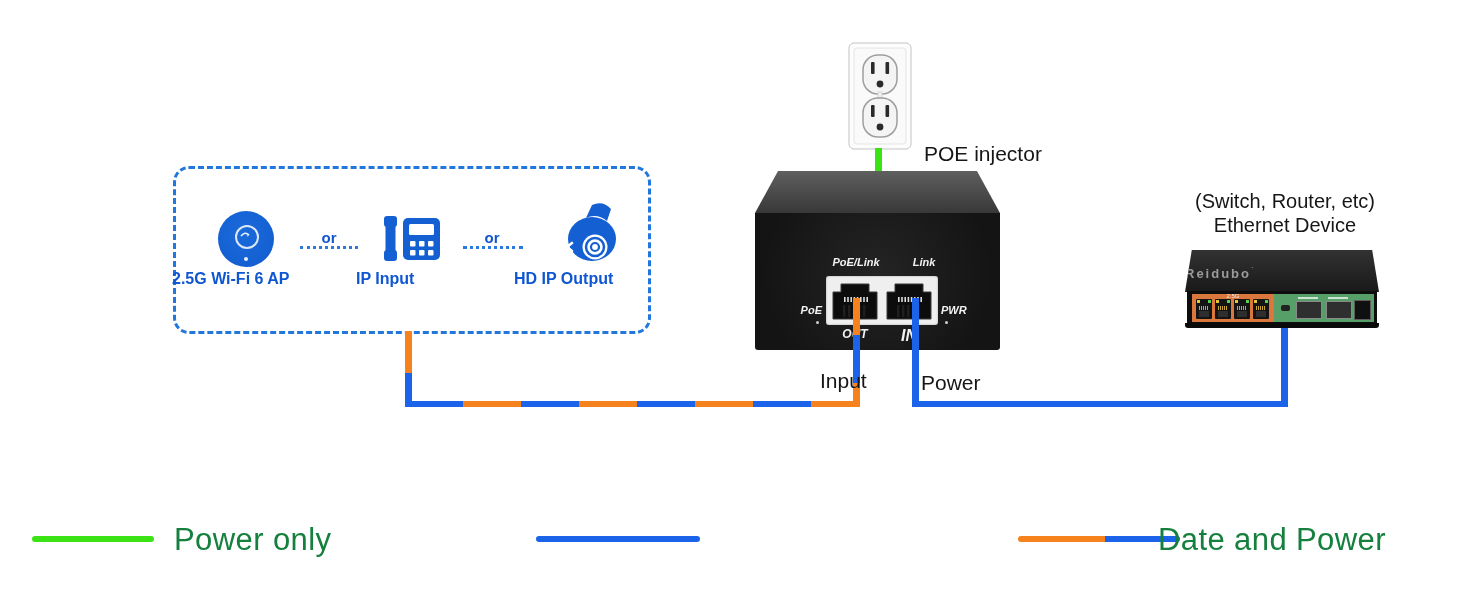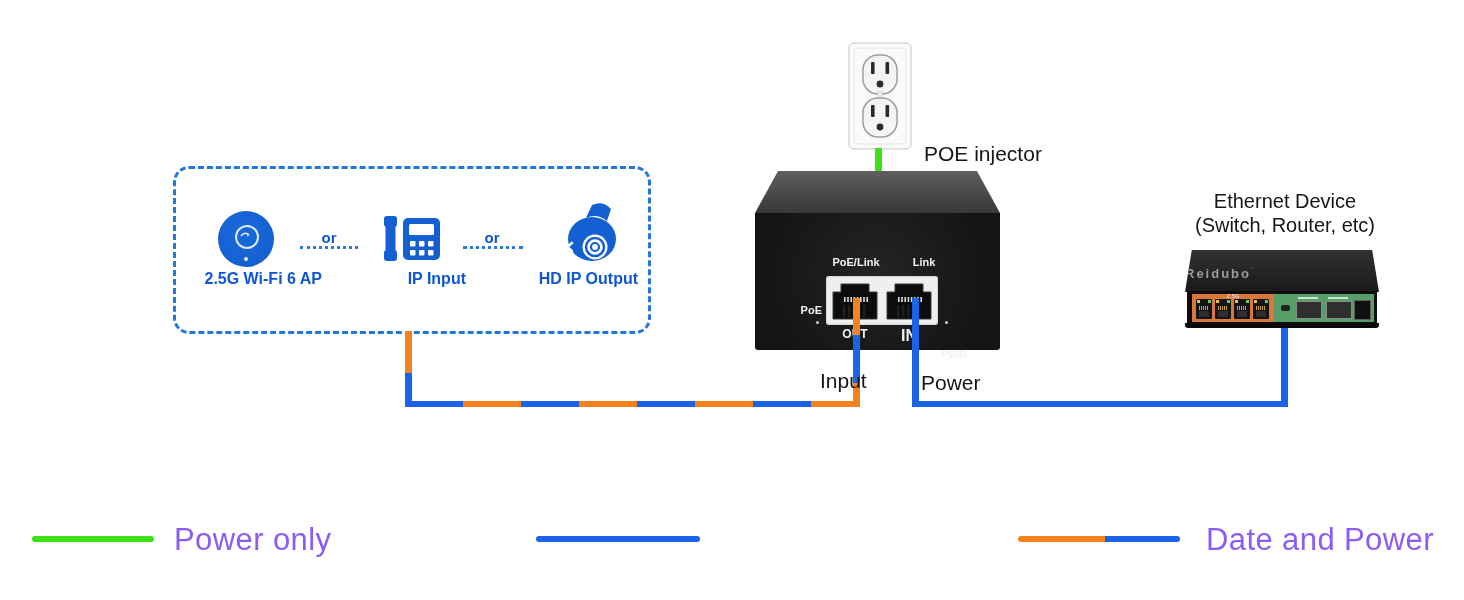--- a/index.html
+++ b/index.html
@@ -3,21 +3,21 @@
 <meta charset="utf-8">
 <style>
   html,body{margin:0;padding:0;background:#fff;}
   .canvas{position:relative;width:1464px;height:600px;background:#ffffff;overflow:hidden;
           font-family:"Liberation Sans",sans-serif;}
   .abs{position:absolute;}
 
   
   .group-box{position:absolute;left:173px;top:166px;width:472px;height:162px;
              border:3px dashed #2277dd;border-radius:16px;}
-  .dev-label{position:absolute;color:#0f57d2;font-weight:bold;font-size:16px;text-align:right;}
+  .dev-label{position:absolute;color:#0f57d2;font-weight:bold;font-size:16px;text-align:left;}
   .or-label{position:absolute;color:#1256cc;font-weight:bold;font-size:15px;text-align:center;}
   .or-dots{position:absolute;height:0;border-bottom:3px dotted #2b79dd;}
 
   
   .ap-circle{position:absolute;left:218px;top:211px;width:56px;height:56px;border-radius:50%;
              background:radial-gradient(circle at 45% 40%, #1a6ada, #1460d2 70%);}
   .ap-ring{position:absolute;left:235px;top:225px;width:20px;height:20px;border-radius:50%;
            border:2px solid rgba(255,255,255,.85);}
   .ap-dot{position:absolute;left:244px;top:257px;width:4px;height:4px;border-radius:50%;
           background:rgba(255,255,255,.9);}
@@ -33,21 +33,21 @@
 
   
   .inj-top{position:absolute;left:755px;top:171px;width:245px;height:42px;
            background:linear-gradient(#5f5f5f,#383838);
            -webkit-clip-path:polygon(9.4% 0,90.6% 0,100% 100%,0 100%);
            clip-path:polygon(9.4% 0,90.6% 0,100% 100%,0 100%);}
   .inj-front{position:absolute;left:755px;top:213px;width:245px;height:137px;border-radius:0 0 3px 3px;
              background:radial-gradient(circle at 50% 45%, #242424, #141414 80%);}
   .inj-panel{position:absolute;left:826px;top:276px;width:112px;height:49px;background:#efefef;
              border-radius:3px;box-shadow:inset 0 0 2px #999;}
-  .inj-lbl{position:absolute;color:#f2f2f2;font-size:11px;font-weight:bold;text-align:center;}
+  .inj-lbl{position:absolute;color:#f2f2f2;font-size:11px;font-weight:bold;text-align:center;font-style:italic;}
   .led-dot{position:absolute;width:3px;height:3px;border-radius:50%;background:#cfcfcf;}
 
   
   .sw-top{position:absolute;left:1185px;top:250px;width:194px;height:42px;
           background:linear-gradient(#323232,#191919);
           -webkit-clip-path:polygon(3.5% 0,96.5% 0,100% 100%,0 100%);
           clip-path:polygon(3.5% 0,96.5% 0,100% 100%,0 100%);}
   .sw-brand{width:100%;text-align:left;line-height:42px;color:#9b9b9b;font-size:13px;
             font-weight:bold;letter-spacing:2px;}
   .sw-front{position:absolute;left:1187px;top:291px;width:190px;height:34px;background:#0d0d0d;}
@@ -64,21 +64,21 @@
   .sfp{position:absolute;width:24px;height:16px;background:#2f2f2f;border:1px solid #8a8a8a;}
   .sfp-lbl{position:absolute;width:20px;height:2px;background:rgba(255,255,255,.7);}
   .ports-tag{position:absolute;left:1192px;top:293px;width:82px;text-align:center;color:#f0f0f0;
              font-size:6px;line-height:6px;}
 
   .eth-title{position:absolute;left:1160px;top:189px;width:250px;text-align:center;color:#161616;
              font-size:20px;line-height:24px;}
 
   
   .legend-line{position:absolute;top:536px;height:6px;border-radius:3px;}
-  .legend-text{position:absolute;top:522px;color:#8b5cf6;font-size:31px;letter-spacing:.4px;}
+  .legend-text{position:absolute;top:522px;color:#15803d;font-size:31px;letter-spacing:.4px;}
 </style>
 </head>
 <body>
 
 <div class="canvas">
 
   <div class="group-box"></div>
 
   <div class="ap-circle"></div>
   <div class="ap-ring">
@@ -185,43 +185,43 @@
         <rect x="17" y="25" width="2.4" height="12"></rect>
       <rect x="22" y="25" width="2.4" height="12"></rect>
         <rect x="27" y="25" width="2.4" height="12"></rect>
       <rect x="32" y="25" width="2.4" height="12"></rect>
     </g>
   </svg>
 
   <div class="inj-lbl" style="left:820px;top:256px;width:72px;">PoE/Link</div>
   <div class="inj-lbl" style="left:888px;top:256px;width:72px;">Link</div>
   <div class="inj-lbl" style="left:796px;top:304px;width:26px;text-align:right;">PoE</div>
-  <div class="inj-lbl" style="left:941px;top:304px;width:30px;text-align:left;margin-top:44px;">PWR</div>
+  <div class="inj-lbl" style="left:941px;top:304px;width:30px;text-align:left;">PWR</div>
   <div class="led-dot" style="left:816px;top:321px;"></div>
   <div class="led-dot" style="left:945px;top:321px;"></div>
   <div class="inj-lbl" style="left:831px;top:327px;width:48px;font-size:12px;">OUT</div>
   <div class="inj-lbl" style="left:885px;top:327px;width:48px;font-size:16px;">IN</div>
 
   <div class="cable c-orange" style="left:405px;top:331px;width:7px;height:42px;"></div>
   <div class="cable c-blue" style="left:405px;top:373px;width:7px;height:34px;"></div>
   <div class="cable c-striped" style="left:405px;top:401px;width:455px;height:6px;"></div>
   <div class="cable c-orange" style="left:853px;top:383px;width:7px;height:24px;"></div>
   <div class="cable c-blue" style="left:853px;top:335px;width:7px;height:48px;"></div>
   <div class="cable c-orange" style="left:853px;top:298px;width:7px;height:37px;"></div>
 
   <div class="cable c-blue" style="left:912px;top:298px;width:7px;height:109px;"></div>
   <div class="cable c-blue" style="left:912px;top:401px;width:376px;height:6px;"></div>
   <div class="cable c-blue" style="left:1281px;top:328px;width:7px;height:79px;"></div>
 
   <div class="diagram-text" style="left:820px;top:369px;">Input</div>
   <div class="diagram-text" style="left:921px;top:371px;">Power</div>
 
   <div class="eth-title">
+    <div>(Switch, Router, etc)</div>
     <div>Ethernet Device</div>
-    <div>(Switch, Router, etc)</div>
   </div>
 
   <div class="sw-top">
     <div class="sw-brand"><span>Reidubo</span><sup style="font-size:8px;">˙</sup></div>
   </div>
   <div class="sw-front"></div>
   <div class="sw-orange"></div>
   <div class="ports-tag">2.5G</div>
   <div class="port-mini" style="left:1196px;top:299px;">
     <span class="led-y"></span>
@@ -256,15 +256,15 @@
   <div class="abs" style="left:1354px;top:300px;width:15px;height:18px;background:#101010;border:1px solid #5d5d5d;"></div>
   <div class="sw-lip"></div>
 
   <div class="legend-line c-green" style="left:32px;width:122px;"></div>
   <div class="legend-text" style="left:174px;">Power only</div>
 
   <div class="legend-line c-blue" style="left:536px;width:164px;"></div>
 
   <div class="legend-line c-orange" style="left:1018px;width:87px;border-radius:3px 0 0 3px;"></div>
   <div class="legend-line c-blue" style="left:1105px;width:75px;border-radius:0 3px 3px 0;"></div>
-  <div class="legend-text" style="left:1206px;text-align:center;">Date and Power</div>
+  <div class="legend-text" style="left:1158px;text-align:center;">Date and Power</div>
 
 </div>
 
 </body></html>

